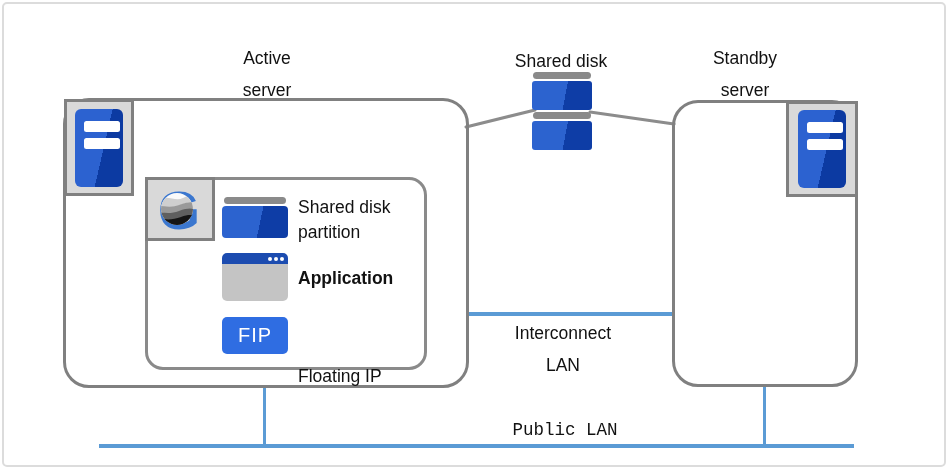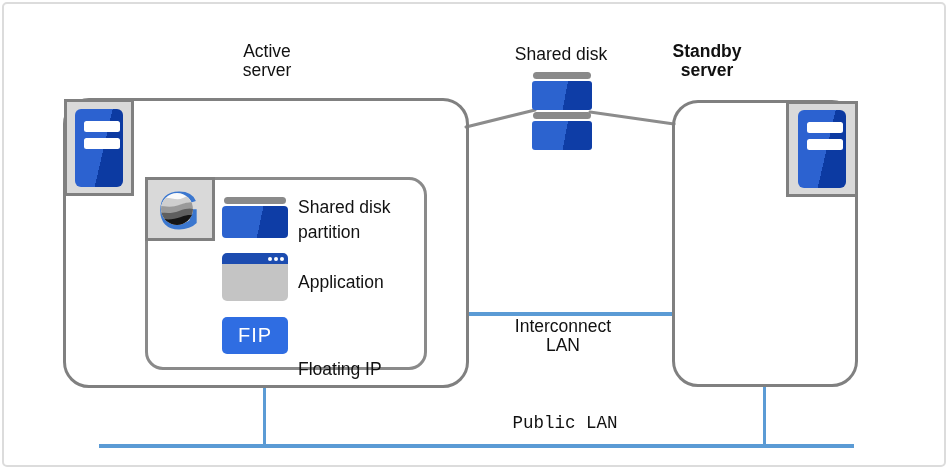--- a/index.html
+++ b/index.html
@@ -10,28 +10,28 @@
   .outer-frame{
     position:absolute;left:2px;top:2px;right:2px;bottom:2px;
     border:2px solid #dcdcdc;border-radius:5px;pointer-events:none;
   }
   
   .box{position:absolute;box-sizing:border-box;border:3px solid #808080;background:transparent;}
   .active-box{left:63px;top:98px;width:406px;height:290px;border-radius:26px;}
   .failover-box{left:145px;top:177px;width:282px;height:193px;border-radius:18px;border-color:#8a8a8a;}
   .standby-box{left:672px;top:100px;width:186px;height:287px;border-radius:26px;}
   
-  .label{position:absolute;font-size:17.5px;line-height:19px;white-space:pre-line;}
+  .label{position:absolute;font-size:17.5px;line-height:32px;white-space:pre-line;}
   .center{text-align:center;}
   .lbl-active{left:187px;top:42px;width:160px;}
   .lbl-shared-disk{left:481px;top:45px;width:160px;}
-  .lbl-standby{left:627px;top:42px;width:160px;font-weight:bold;}
+  .lbl-standby{left:665px;top:42px;width:160px;}
   .lbl-failover{left:207px;top:140px;width:160px;}
   .lbl-sdp{left:298px;top:195px;width:140px;line-height:25px;}
-  .lbl-app{left:298px;top:273px;width:140px;}
+  .lbl-app{left:298px;top:262px;width:140px;font-weight:bold;}
   .lbl-fip{left:298px;top:324px;width:140px;margin-top:36px;}
   .lbl-interconnect{left:483px;top:317px;width:160px;}
   .lbl-public{left:485px;top:414px;width:160px;font-family:Liberation Mono, monospace;}
   
   .lan{position:absolute;background:#5b9bd5;}
   .lan-interconnect{left:468px;top:312px;width:206px;height:3.5px;}
   .lan-drop-active{left:263px;top:386px;width:3px;height:60px;}
   .lan-drop-standby{left:763px;top:385px;width:3px;height:61px;}
   .lan-public{left:99px;top:444px;width:755px;height:3.5px;}
   

